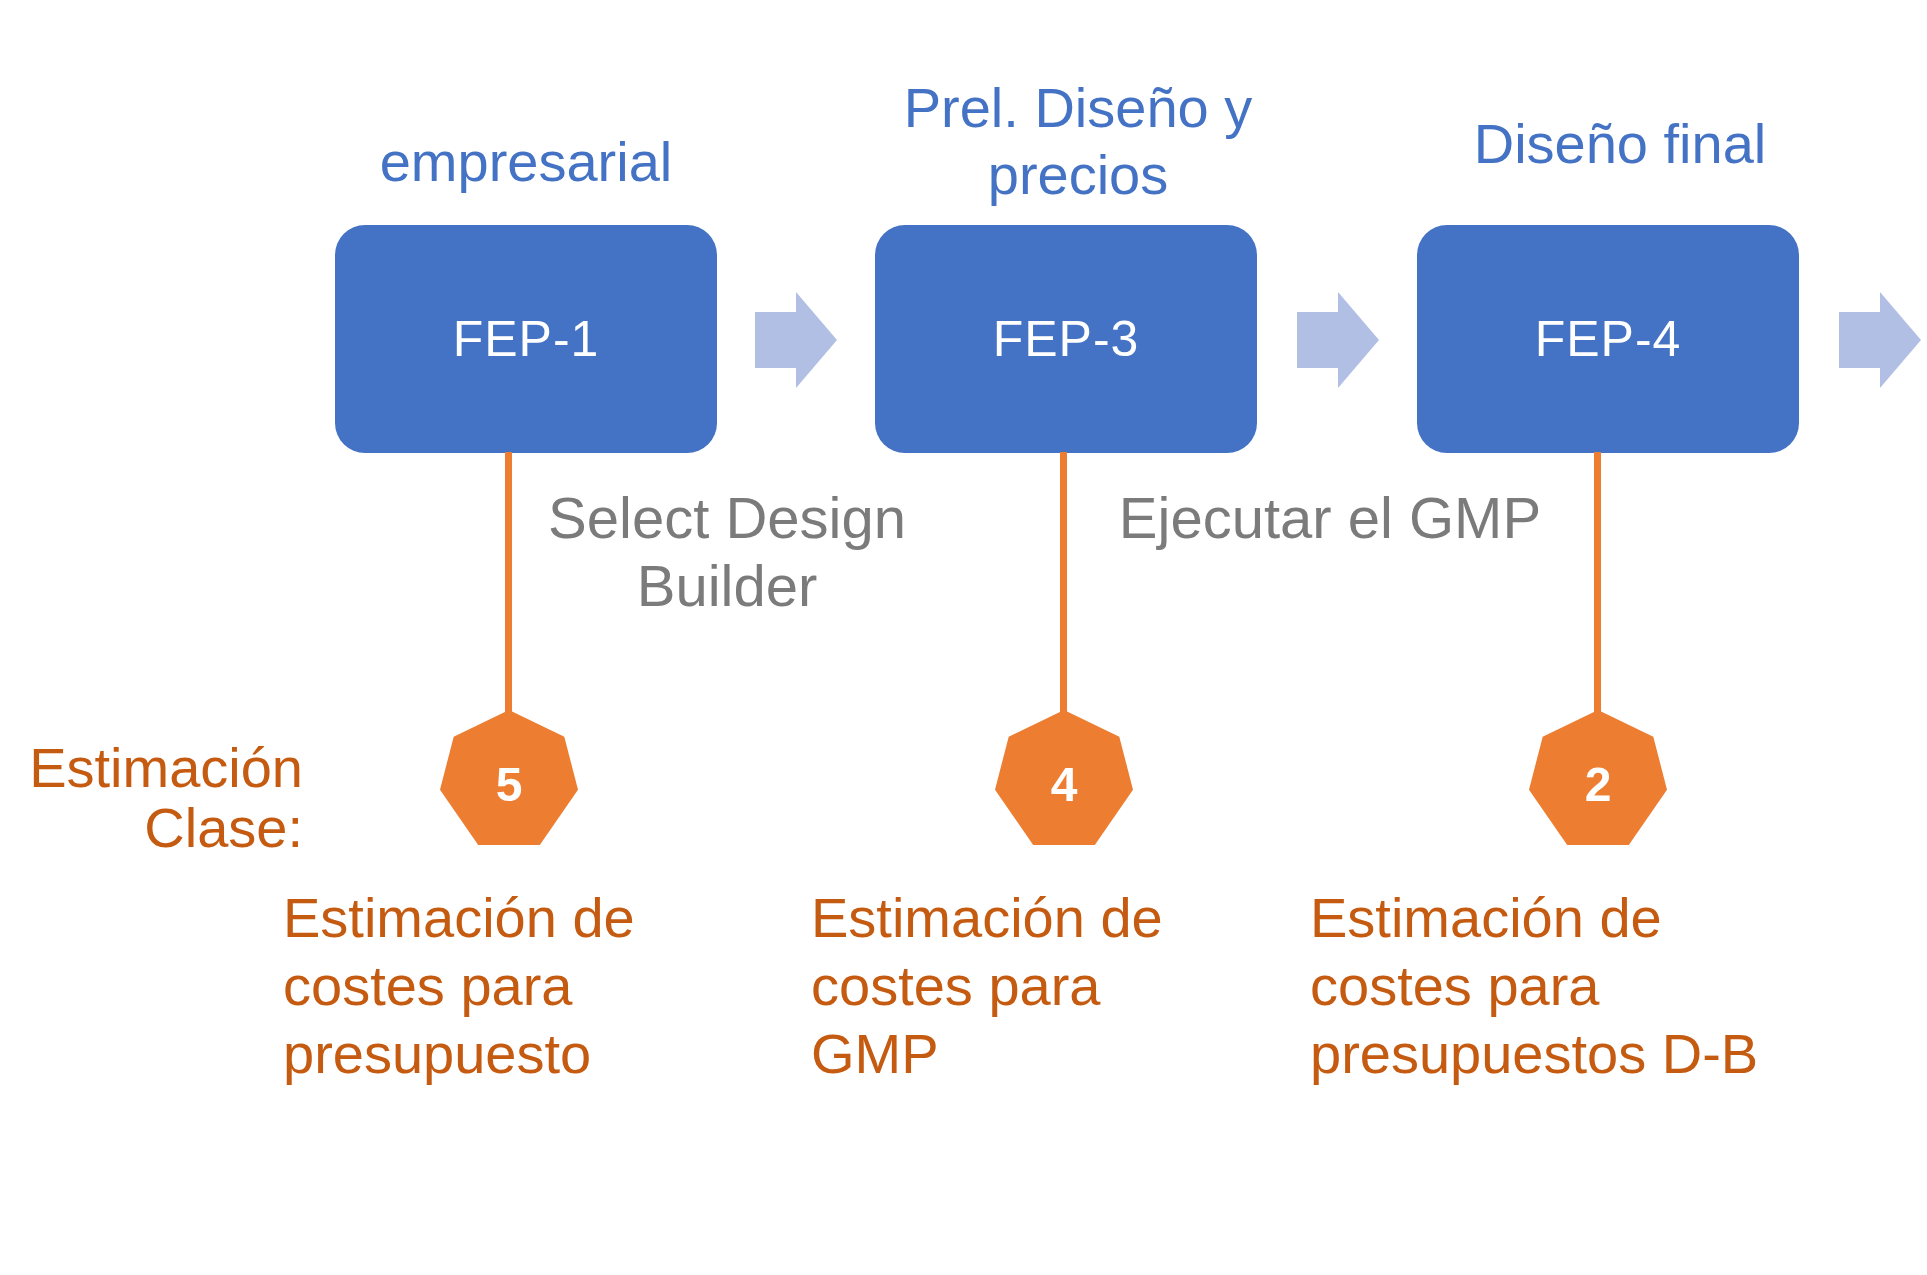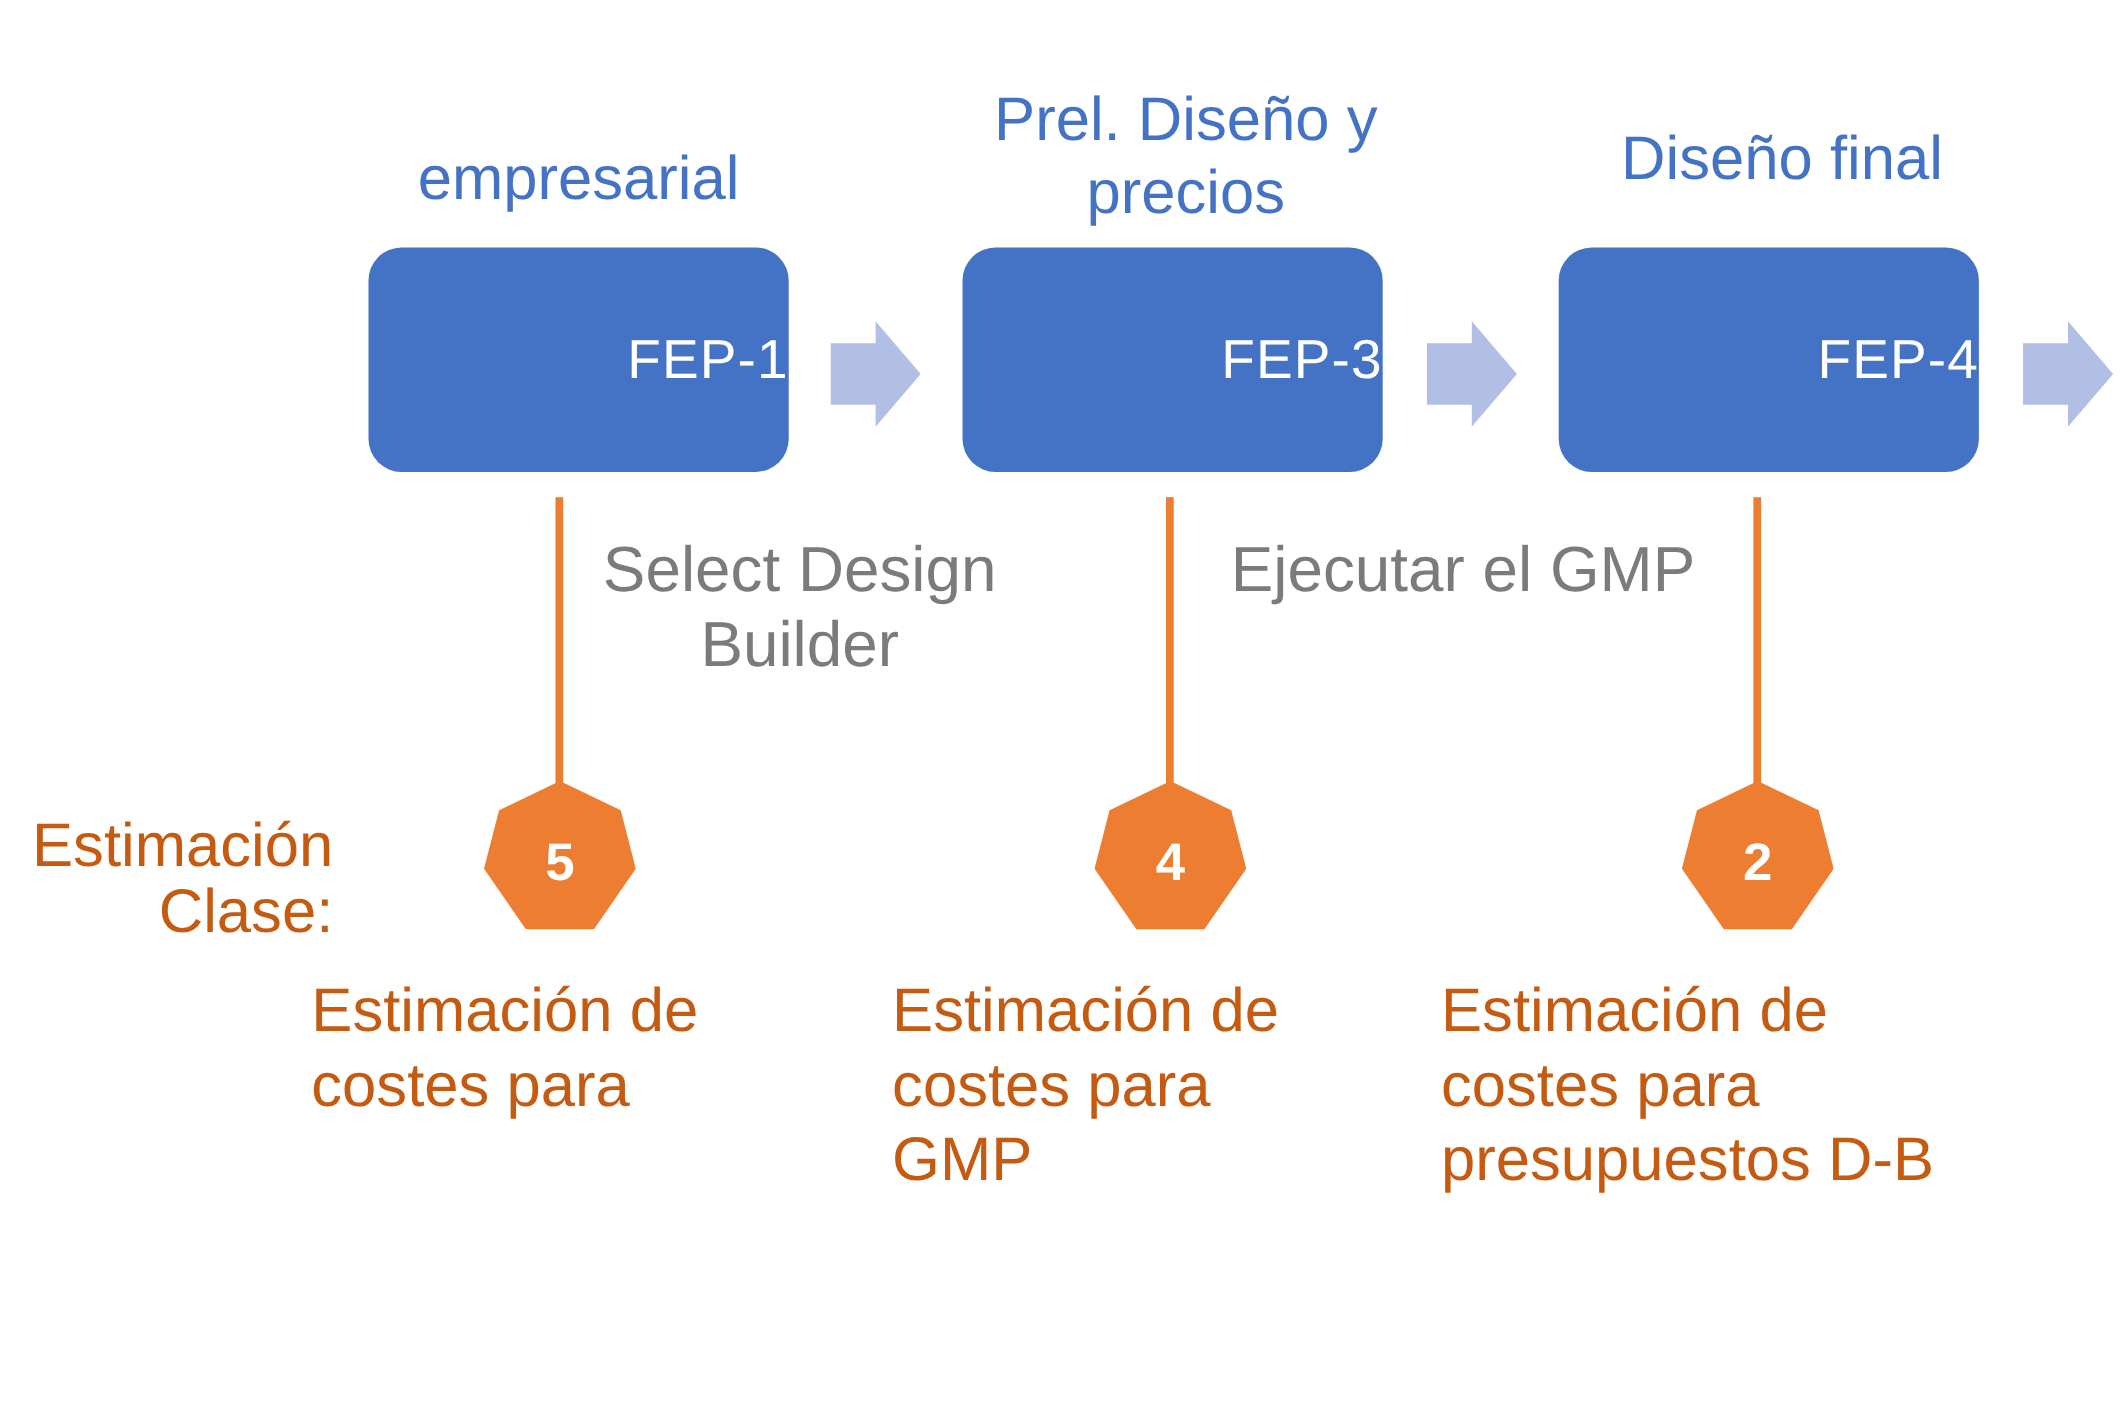--- a/index.html
+++ b/index.html
@@ -16,23 +16,23 @@
 
   .stage-header{
     position:absolute;width:600px;text-align:center;
     color:var(--blue);font-size:56px;line-height:67px;font-weight:400;
   }
   .stage-header.s0{left:226px;top:61px;}
   .stage-header.s1{left:778px;top:74px;}
   .stage-header.s2{left:1320px;top:110px;}
 
   .fep-box{
-    position:absolute;top:225px;width:382px;height:204px;
+    position:absolute;top:225px;width:382px;height:228px;
     background:var(--blue);border-radius:30px;
-    display:flex;align-items:center;justify-content:flex-end;
+    display:flex;align-items:center;justify-content:center;
     color:var(--white);font-size:50px;letter-spacing:1px;
   }
   .fep-box.b0{left:335px;}
   .fep-box.b1{left:875px;}
   .fep-box.b2{left:1417px;}
 
   .flow-arrow{position:absolute;top:292px;width:82px;height:96px;}
   .flow-arrow.a0{left:755px;}
   .flow-arrow.a1{left:1297px;}
   .flow-arrow.a2{left:1839px;}
@@ -152,20 +152,21 @@
   <span>Select Design</span><br>
   <span>Builder</span>
 </div>
 <div class="milestone m1">
   <span>Ejecutar el GMP</span>
 </div>
 
 <div class="estimate-text c0">
   <span>Estimación de</span>
   <span>costes para</span>
+  <span>presupuesto</span>
 </div>
 <div class="estimate-text c1">
   <span>Estimación de</span>
   <span>costes para</span>
   <span>GMP</span>
 </div>
 <div class="estimate-text c2">
   <span>Estimación de</span>
   <span>costes para</span>
   <span>presupuestos D-B</span>

